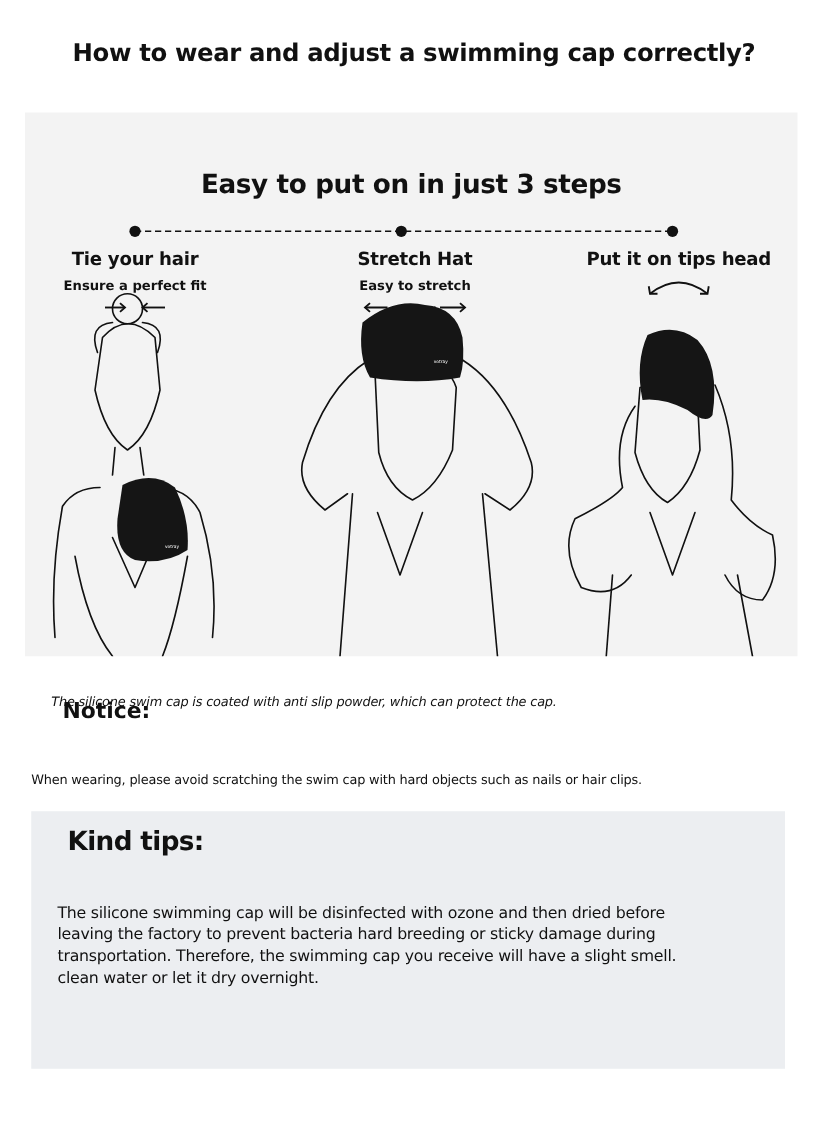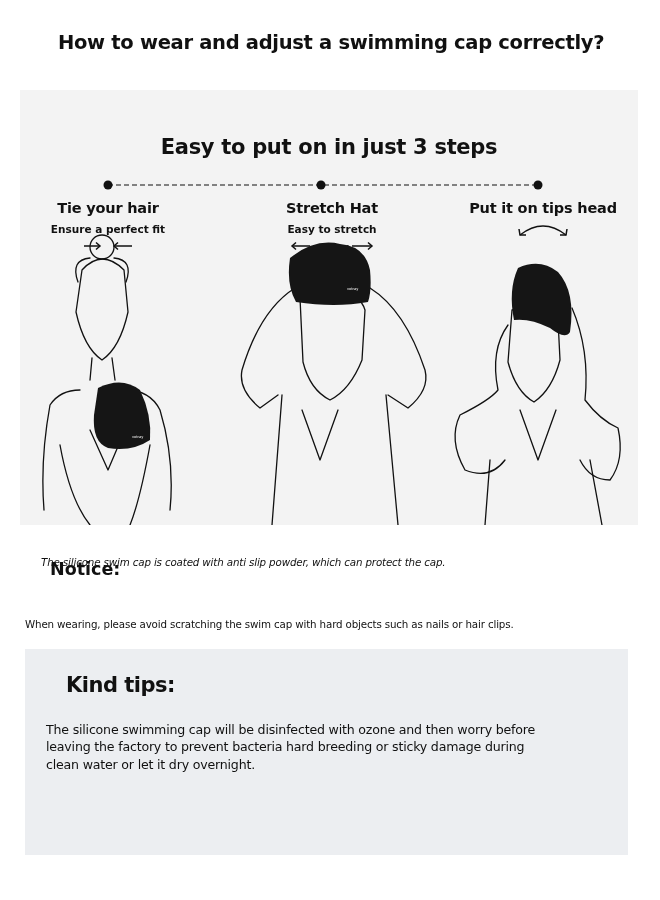--- a/index.html
+++ b/index.html
@@ -135,19 +135,20 @@
       <text x="327" y="60">votray</text>
     </g>
   </svg>
 </section>
 
 <h2 class="notice-title">Notice:</h2>
 <p class="notice-line" style="top:540px;margin:16px;font-style:italic;">The silicone swim cap is coated with anti slip powder, which can protect the cap.</p>
 <p class="notice-line" style="top:618px;margin:0;">When wearing, please avoid scratching the swim cap with hard objects such as nails or hair clips.</p>
 
 <section class="tips-panel">
-  <h2 class="tips-title" style="margin:12px;">Kind tips:</h2>
+  <h2 class="tips-title" style="margin:0;">Kind tips:</h2>
   <div class="tips-body">
-    <div>The silicone swimming cap will be disinfected with ozone and then worry before</div>
+    <div>The silicone swimming cap will be disinfected with ozone and then dried before</div>
     <div>leaving the factory to prevent bacteria hard breeding or sticky damage during</div>
+    <div>transportation. Therefore, the swimming cap you receive will have a slight smell.</div>
     <div>clean water or let it dry overnight.</div>
   </div>
 </section>
 
 </body></html>

